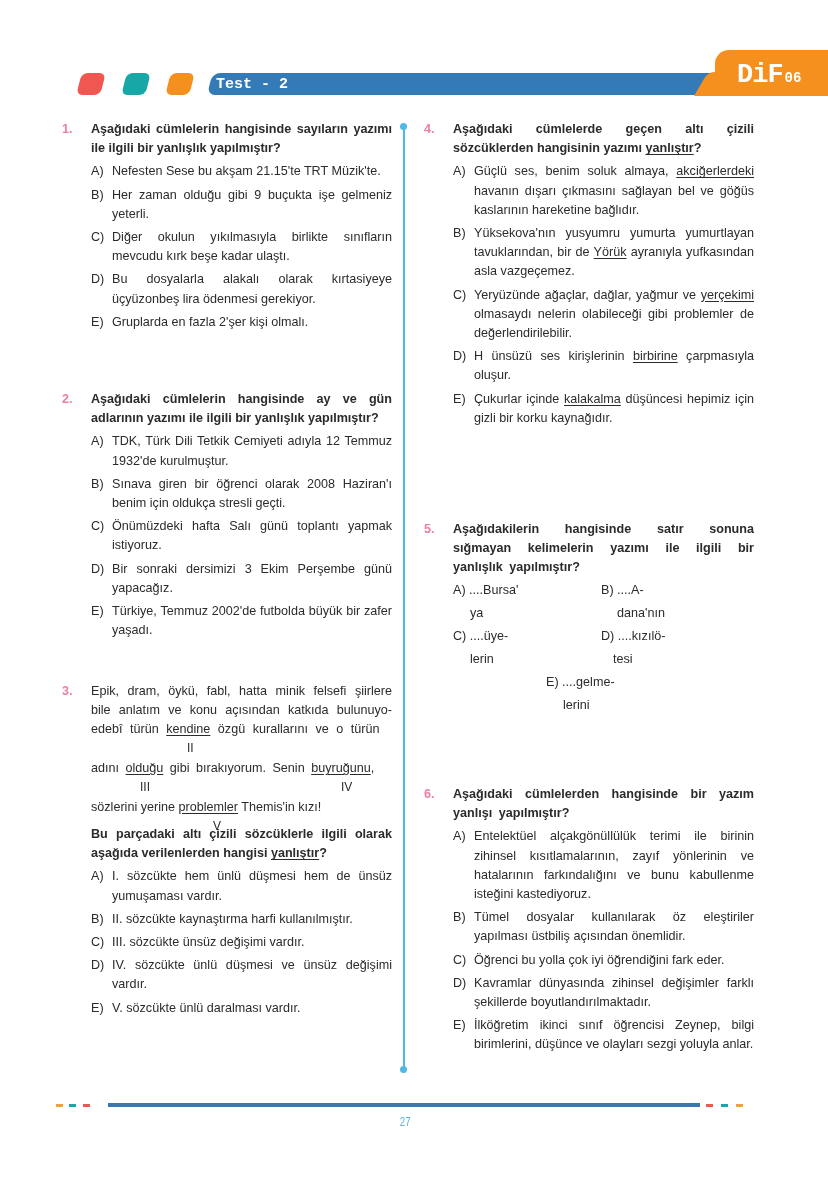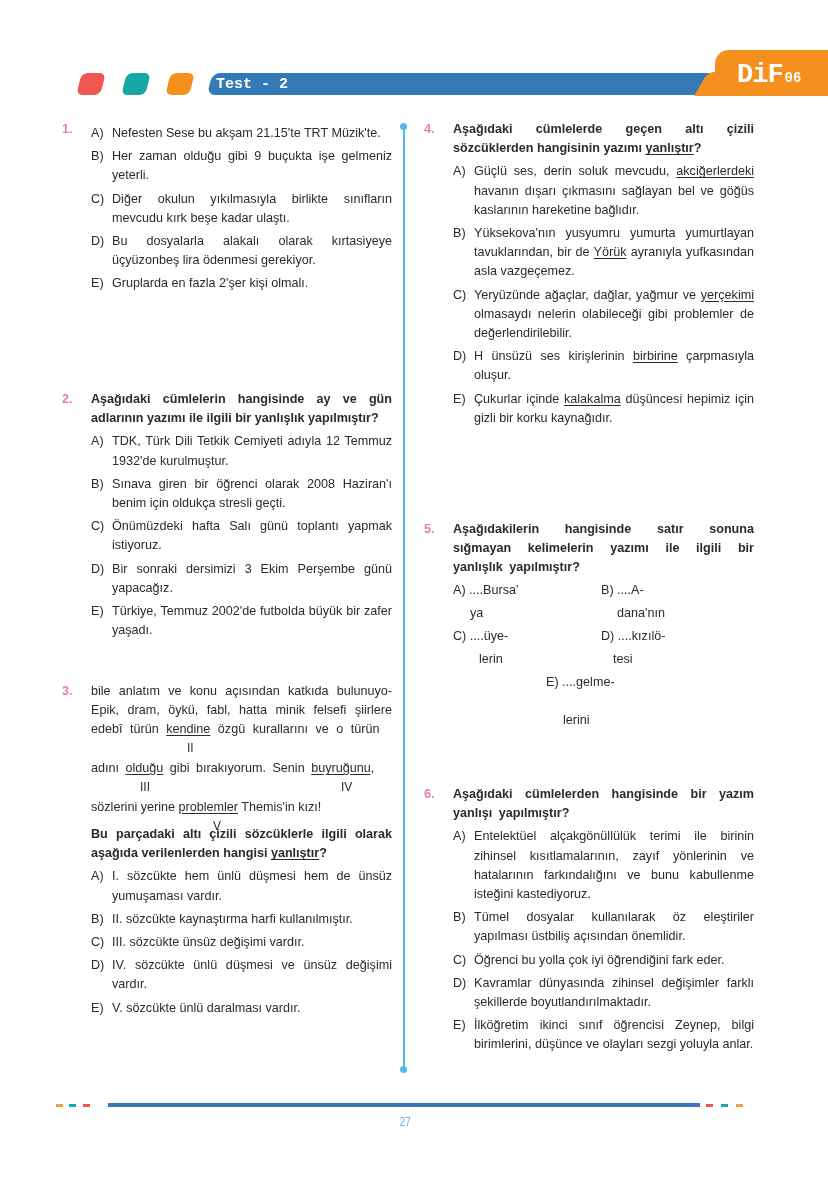--- a/index.html
+++ b/index.html
@@ -76,20 +76,21 @@
 </div>
 
 <div class="divider"></div>
 <div class="dot top"></div>
 <div class="dot bottom"></div>
 
 <div class="col left">
 
   <div class="q" style="top:2px">
     <span class="qnum">1.</span>
+    <div class="qstem">Aşağıdaki cümlelerin hangisinde sayıların yazımı ile ilgili bir yanlışlık yapılmıştır?</div>
     <div class="opts">
       <div class="opt"><span class="lbl">A)</span><span>Nefesten Sese bu akşam 21.15'te TRT Müzik'te.</span></div>
       <div class="opt"><span class="lbl">B)</span><span>Her zaman olduğu gibi 9 buçukta işe gelmeniz yeterli.</span></div>
       <div class="opt"><span class="lbl">C)</span><span>Diğer okulun yıkılmasıyla birlikte sınıfların mevcudu kırk beşe kadar ulaştı.</span></div>
       <div class="opt"><span class="lbl">D)</span><span>Bu dosyalarla alakalı olarak kırtasiyeye üçyüzonbeş lira ödenmesi gerekiyor.</span></div>
       <div class="opt"><span class="lbl">E)</span><span>Gruplarda en fazla 2'şer kişi olmalı.</span></div>
     </div>
   </div>
 
   <div class="q" style="top:272px">
@@ -100,22 +101,22 @@
       <div class="opt"><span class="lbl">B)</span><span>Sınava giren bir öğrenci olarak 2008 Haziran'ı benim için oldukça stresli geçti.</span></div>
       <div class="opt"><span class="lbl">C)</span><span>Önümüzdeki hafta Salı günü toplantı yapmak istiyoruz.</span></div>
       <div class="opt"><span class="lbl">D)</span><span>Bir sonraki dersimizi 3 Ekim Perşembe günü yapacağız.</span></div>
       <div class="opt"><span class="lbl">E)</span><span>Türkiye, Temmuz 2002'de futbolda büyük bir zafer yaşadı.</span></div>
     </div>
   </div>
 
   <div class="q" style="top:564px">
     <span class="qnum">3.</span>
     <div class="para">
+      <div class="pline" style="text-align:justify;text-align-last:justify">Epik, dram, öykü, fabl, hatta minik felsefi şiirlere</div>
       <div class="pline" style="text-align:justify;text-align-last:justify">bile anlatım ve konu açısından katkıda bulunuyo-</div>
-      <div class="pline" style="text-align:justify;text-align-last:justify">Epik, dram, öykü, fabl, hatta minik felsefi şiirlere</div>
       <div class="pline gap" style="word-spacing:4px">
         <span>edebî türün </span><span class="u">kendine</span><span> özgü kurallarını ve o türün</span>
         <span class="rn" style="left:96px">II</span>
       </div>
       <div class="pline gap" style="word-spacing:3px">
         <span>adını </span><span class="u">olduğu</span><span> gibi bırakıyorum. Senin </span><span class="u">buyruğunu</span><span>,</span>
         <span class="rn" style="left:49px">III</span>
         <span class="rn" style="left:250px">IV</span>
       </div>
       <div class="pline gap">
@@ -133,21 +134,21 @@
     </div>
   </div>
 </div>
 
 <div class="col right">
 
   <div class="q" style="top:2px">
     <span class="qnum">4.</span>
     <div class="qstem"><span>Aşağıdaki cümlelerde geçen altı çizili sözcüklerden hangisinin yazımı </span><span class="u">yanlıştır</span><span>?</span></div>
     <div class="opts">
-      <div class="opt"><span class="lbl">A)</span><span>Güçlü ses, derin soluk mevcudu, </span><span class="u">akciğerlerdeki</span><span> havanın dışarı çıkmasını sağlayan bel ve göğüs kaslarının hareketine bağlıdır.</span></div>
+      <div class="opt"><span class="lbl">A)</span><span>Güçlü ses, benim soluk almaya, </span><span class="u">akciğerlerdeki</span><span> havanın dışarı çıkmasını sağlayan bel ve göğüs kaslarının hareketine bağlıdır.</span></div>
       <div class="opt"><span class="lbl">B)</span><span>Yüksekova'nın yusyumru yumurta yumurtlayan tavuklarından, bir de </span><span class="u">Yörük</span><span> ayranıyla yufkasından asla vazgeçemez.</span></div>
       <div class="opt"><span class="lbl">C)</span><span>Yeryüzünde ağaçlar, dağlar, yağmur ve </span><span class="u">yerçekimi</span><span> olmasaydı nelerin olabileceği gibi problemler de değerlendirilebilir.</span></div>
       <div class="opt"><span class="lbl">D)</span><span>H ünsüzü ses kirişlerinin </span><span class="u">birbirine</span><span> çarpmasıyla oluşur.</span></div>
       <div class="opt"><span class="lbl">E)</span><span>Çukurlar içinde </span><span class="u">kalakalma</span><span> düşüncesi hepimiz için gizli bir korku kaynağıdır.</span></div>
     </div>
   </div>
 
   <div class="q" style="top:402px">
     <span class="qnum">5.</span>
     <div class="qstem" style="word-spacing:3px">Aşağıdakilerin hangisinde satır sonuna sığmayan kelimelerin yazımı ile ilgili bir yanlışlık yapılmıştır?</div>
@@ -155,29 +156,29 @@
       <div class="g" style="left:0;top:0">
         <div><span>A)</span> <span>....Bursa'</span></div>
         <div style="margin-left:17px;margin-top:4px">ya</div>
       </div>
       <div class="g" style="left:148px;top:0">
         <div><span>B)</span> <span>....A-</span></div>
         <div style="margin-left:16px;margin-top:4px">dana'nın</div>
       </div>
       <div class="g" style="left:0;top:46px">
         <div><span>C)</span> <span>....üye-</span></div>
-        <div style="margin-left:26px;margin-top:4px">lerin</div>
+        <div style="margin-left:17px;margin-top:4px">lerin</div>
       </div>
       <div class="g" style="left:148px;top:46px">
         <div><span>D)</span> <span>....kızılö-</span></div>
         <div style="margin-left:12px;margin-top:4px">tesi</div>
       </div>
       <div class="g" style="left:93px;top:92px">
         <div><span>E)</span> <span>....gelme-</span></div>
-        <div style="margin-left:17px;margin-top:19px">lerini</div>
+        <div style="margin-left:17px;margin-top:4px">lerini</div>
       </div>
     </div>
   </div>
 
   <div class="q" style="top:667px">
     <span class="qnum">6.</span>
     <div class="qstem" style="word-spacing:3px">Aşağıdaki cümlelerden hangisinde bir yazım yanlışı yapılmıştır?</div>
     <div class="opts">
       <div class="opt"><span class="lbl">A)</span><span>Entelektüel alçakgönüllülük terimi ile birinin zihinsel kısıtlamalarının, zayıf yönlerinin ve hatalarının farkındalığını ve bunu kabullenme isteğini kastediyoruz.</span></div>
       <div class="opt"><span class="lbl">B)</span><span>Tümel dosyalar kullanılarak öz eleştiriler yapılması üstbiliş açısından önemlidir.</span></div>

